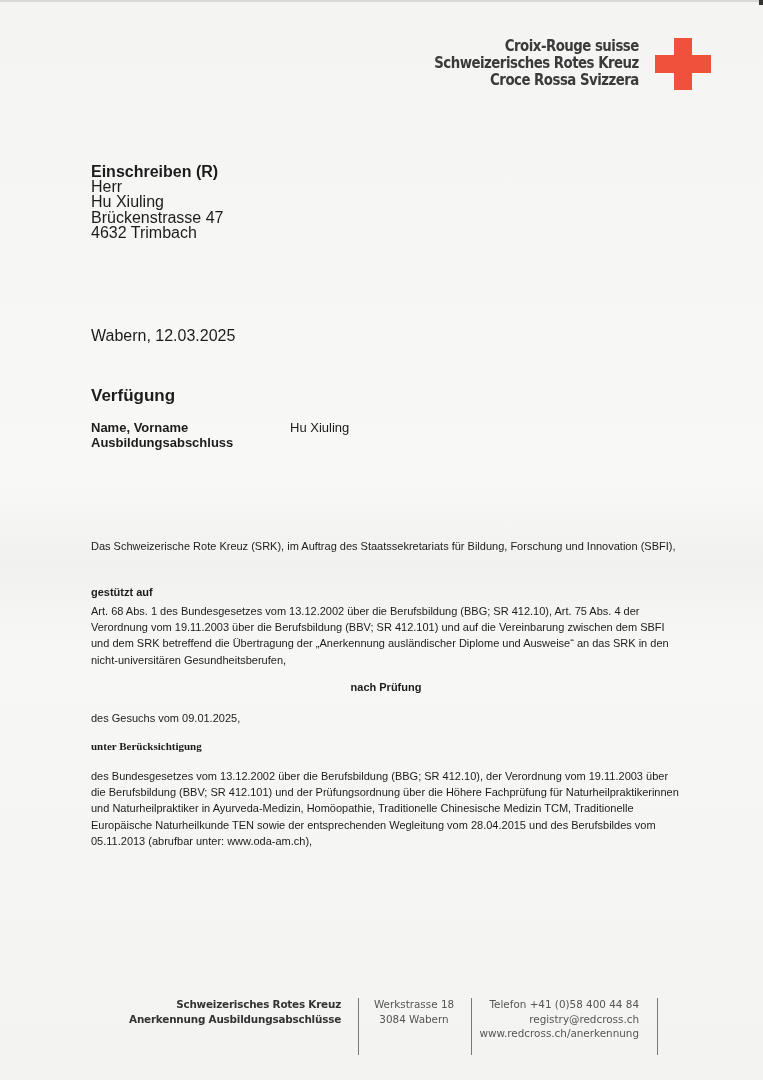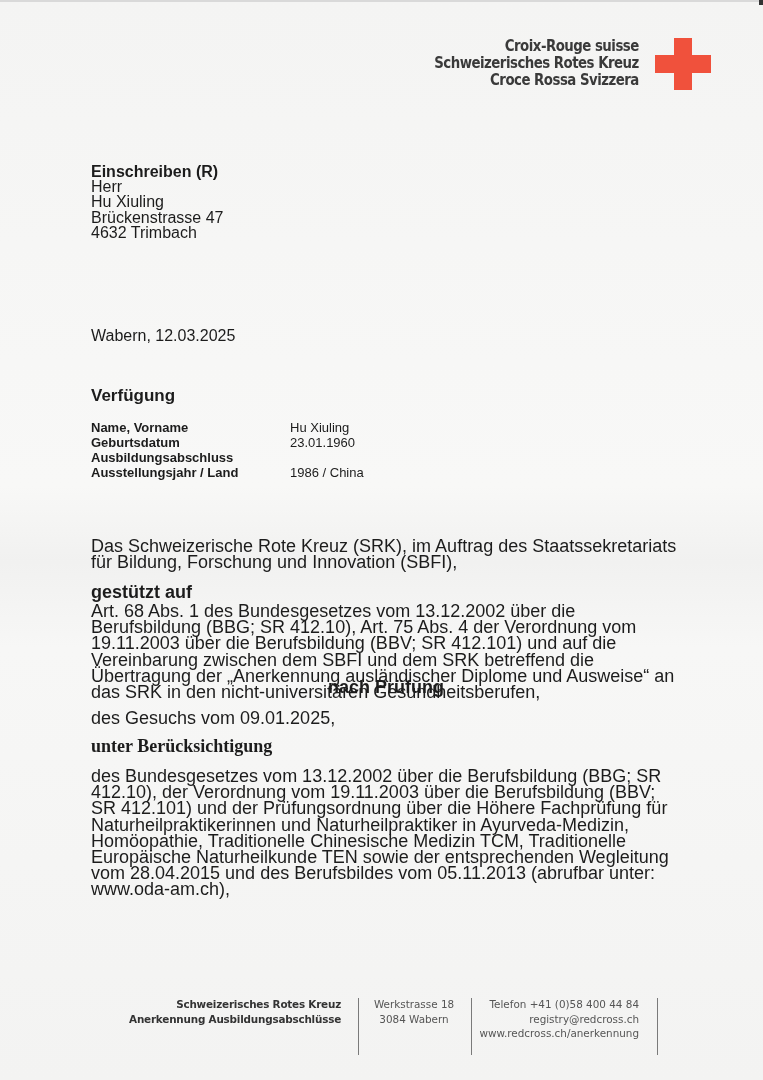--- a/index.html
+++ b/index.html
@@ -33,21 +33,21 @@
     .address div { height: 15.2px; }
 
     .date { top: 328px; }
 
     .title { position: absolute; left: 91px; top: 386px; font-size: 17px; font-weight: bold; }
 
     .facts { position: absolute; left: 91px; top: 420px; font-size: 13px; line-height: 15px; }
     .fact-row { display: flex; height: 15px; }
     .fact-label { width: 199px; font-weight: bold; }
 
-    .para { position: absolute; left: 91px; width: 590px; font-size: 18px; line-height: 16.2px; }
+    .para { position: absolute; left: 91px; width: 590px; font-size: 11px; line-height: 16.2px; }
     .p1 { top: 538px; }
     .h-gestuetzt { top: 584px; }
     .p2 { top: 603px; }
     .h-pruefung { top: 679px; text-align: center; }
     .p3 { top: 710px; }
     .h-berueck { top: 738px; font-family: Liberation Serif, serif; }
     .p4 { top: 768px; }
 
     .footer-col {
       position: absolute; top: 997px; font-family: "DejaVu Sans", sans-serif;
@@ -87,29 +87,21 @@
 <div class="txt date">Wabern, 12.03.2025</div>
 
 <div class="title">Verfügung</div>
 
 <div class="facts">
   <div class="fact-row">
     <span class="fact-label">Name, Vorname</span>
     <span>Hu Xiuling</span>
   </div>
   <div class="fact-row">
-    <span class="fact-label">Geburtsdatum</span>
-    <span>23.01.1960</span>
-  </div>
-  <div class="fact-row">
     <span class="fact-label">Ausbildungsabschluss</span>
-  </div>
-  <div class="fact-row">
-    <span class="fact-label">Ausstellungsjahr / Land</span>
-    <span>1986 / China</span>
   </div>
 </div>
 
 <div class="para p1">Das Schweizerische Rote Kreuz (SRK), im Auftrag des Staatssekretariats für Bildung, Forschung und Innovation (SBFI),</div>
 <div class="para bold h-gestuetzt">gestützt auf</div>
 <div class="para p2">Art. 68 Abs. 1 des Bundesgesetzes vom 13.12.2002 über die Berufsbildung (BBG; SR 412.10), Art. 75 Abs. 4 der Verordnung vom 19.11.2003 über die Berufsbildung (BBV; SR 412.101) und auf die Vereinbarung zwischen dem SBFI und dem SRK betreffend die Übertragung der „Anerkennung ausländischer Diplome und Ausweise“ an das SRK in den nicht-universitären Gesundheitsberufen,</div>
 <div class="para bold h-pruefung">nach Prüfung</div>
 <div class="para p3">des Gesuchs vom 09.01.2025,</div>
 <div class="para bold h-berueck">unter Berücksichtigung</div>
 <div class="para p4">des Bundesgesetzes vom 13.12.2002 über die Berufsbildung (BBG; SR 412.10), der Verordnung vom 19.11.2003 über die Berufsbildung (BBV; SR 412.101) und der Prüfungsordnung über die Höhere Fachprüfung für Naturheilpraktikerinnen und Naturheilpraktiker in Ayurveda-Medizin, Homöopathie, Traditionelle Chinesische Medizin TCM, Traditionelle Europäische Naturheilkunde TEN sowie der entsprechenden Wegleitung vom 28.04.2015 und des Berufsbildes vom 05.11.2013 (abrufbar unter: www.oda-am.ch),</div>

